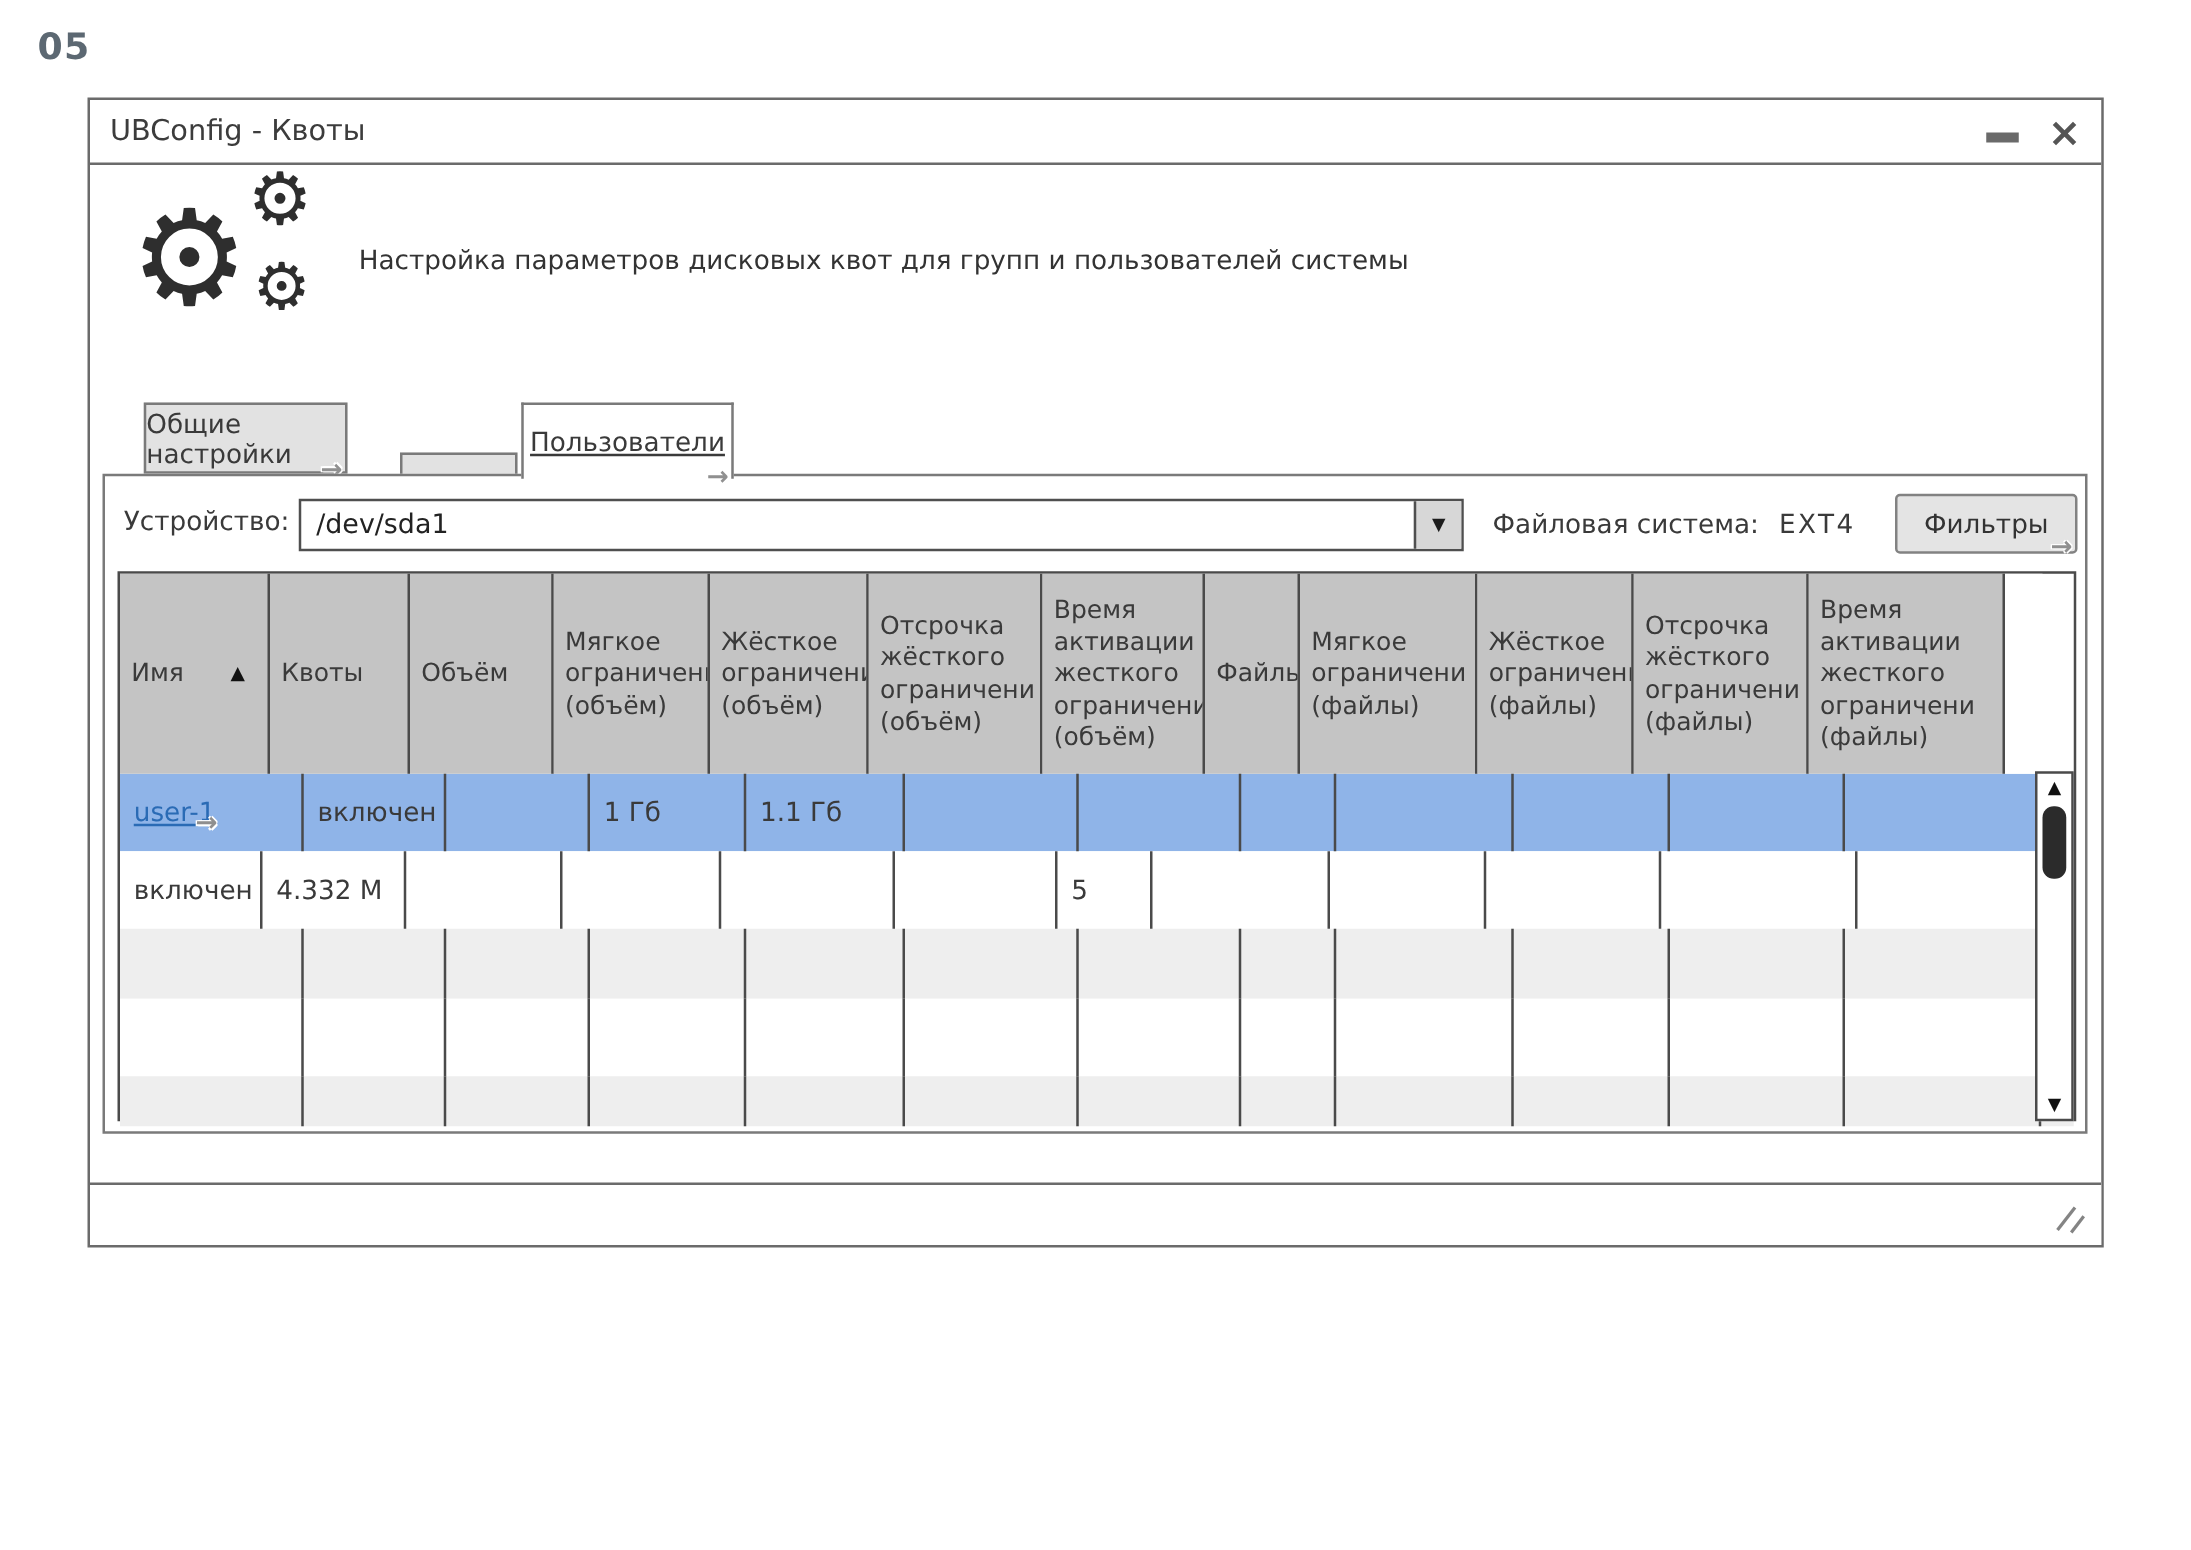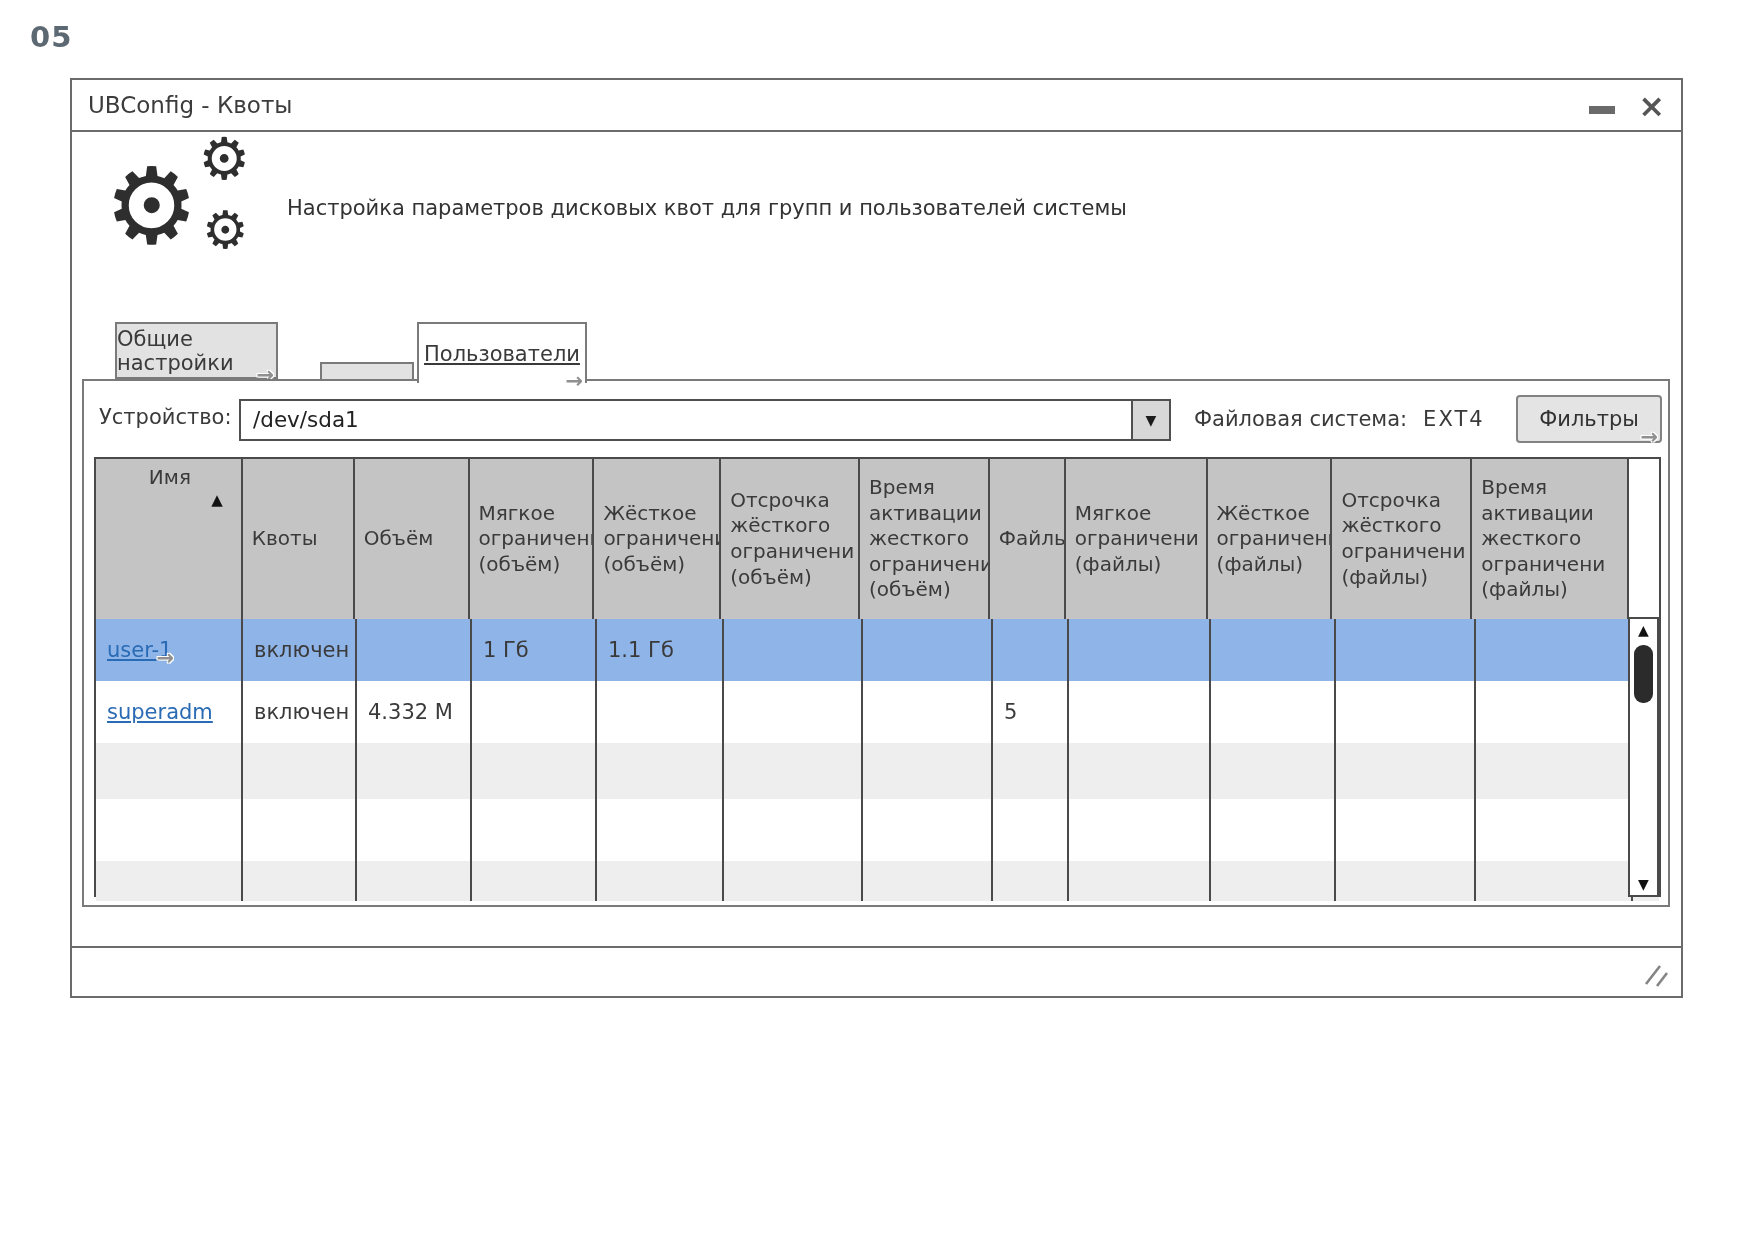--- a/index.html
+++ b/index.html
@@ -121,21 +121,21 @@
       <span>Файловая система:</span><span class="fs-value">EXT4</span>
     </div>
 
     <div class="filters-btn">
       <span>Фильтры</span>
       <span class="tab-arrow">→</span>
     </div>
 
     <div class="table">
       <div class="thead" id="thead">
-          <div class="th first" style="width: 147px; flex-direction: column;"><span>Имя</span><span class="sort">▲</span></div>
+          <div class="th first" style="width: 120px;"><span>Имя</span><span class="sort">▲</span></div>
           <div class="th" style="width: 112px;">Квоты</div>
           <div class="th" style="width: 115px;">Объём</div>
           <div class="th" style="width: 125px;">Мягкое
 ограничени
 (объём)</div>
           <div class="th" style="width: 127px;">Жёсткое
 ограничени
 (объём)</div>
           <div class="th" style="width: 139px;">Отсрочка
 жёсткого
@@ -176,23 +176,20 @@
             <div class="td" style="width: 127px;">1.1 Гб</div>
             <div class="td" style="width: 139px;"></div>
             <div class="td" style="width: 130px;"></div>
             <div class="td" style="width: 76px;"></div>
             <div class="td" style="width: 142px;"></div>
             <div class="td" style="width: 125px;"></div>
             <div class="td" style="width: 140px;"></div>
             <div class="td" style="width: 157px;"></div>
           </div>
           <div class="tr" style="height: 62px;">
-            <div class="td" style="width: 147px;">
-              <span class="link">superadm</span>
-            </div>
             <div class="td" style="width: 114px;">включен</div>
             <div class="td" style="width: 115px;">4.332 M</div>
             <div class="td" style="width: 125px;"></div>
             <div class="td" style="width: 127px;"></div>
             <div class="td" style="width: 139px;"></div>
             <div class="td" style="width: 130px;"></div>
             <div class="td" style="width: 76px;">5</div>
             <div class="td" style="width: 142px;"></div>
             <div class="td" style="width: 125px;"></div>
             <div class="td" style="width: 140px;"></div>

